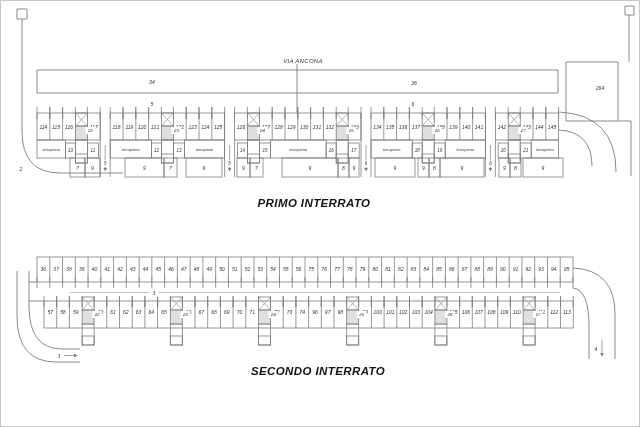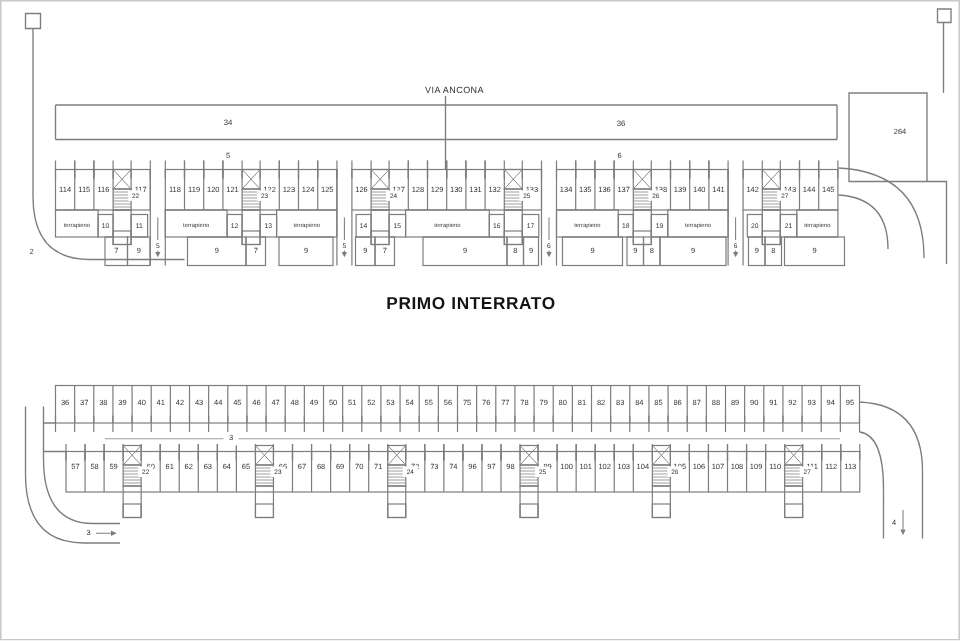--- a/index.html
+++ b/index.html
@@ -1,17 +1,17 @@
 <!DOCTYPE html>
 <html><head>
 <meta charset="utf-8">
 <style>
   html,body{margin:0;padding:0;background:#fff;}
   .canvas{position:relative;width:640px;height:427px;background:#fff;overflow:hidden;
-          font-family:"Liberation Sans",sans-serif;outline:1px solid #c8c8c8;outline-offset:-1px;}
+          font-family:"Liberation Sans",sans-serif;outline:1px solid #c8c8c8;outline-offset:-1px;font-style:italic;}
   svg{position:absolute;left:0;top:0;}
   svg text{font-family:"Liberation Sans",sans-serif;fill:#333;}
   .title{position:absolute;transform:translate(-50%,-50%);font-weight:bold;font-size:11.5px;
          letter-spacing:.4px;color:#141414;white-space:nowrap;}
   .street{position:absolute;transform:translate(-50%,-50%);font-size:6px;color:#333;
           letter-spacing:.3px;white-space:nowrap;}
 </style>
 </head>
 <body>
 
@@ -696,13 +696,14 @@
       <text x="59" y="355.5" font-size="5" text-anchor="middle" dominant-baseline="central">3</text>
       <line x1="64" y1="355.5" x2="74" y2="355.5" stroke="#7d7d7d" stroke-width="0.7"></line>
       <polygon points="74,353.7 74,357.3 77.8,355.5" fill="#7d7d7d"></polygon>
       <text x="596" y="349" font-size="5" text-anchor="middle" dominant-baseline="central">4</text>
       <line x1="602" y1="340" x2="602" y2="353" stroke="#7d7d7d" stroke-width="0.7"></line>
       <polygon points="600.2,353 603.8,353 602,356.8" fill="#7d7d7d"></polygon>
     </svg>
 
   <div class="street" style="left:303px;top:61px">VIA ANCONA</div>
   <div class="title" style="left:314px;top:203px">PRIMO INTERRATO</div>
+  <div class="title" style="left:318px;top:371px">SECONDO INTERRATO</div>
 </div>
 
 </body></html>

